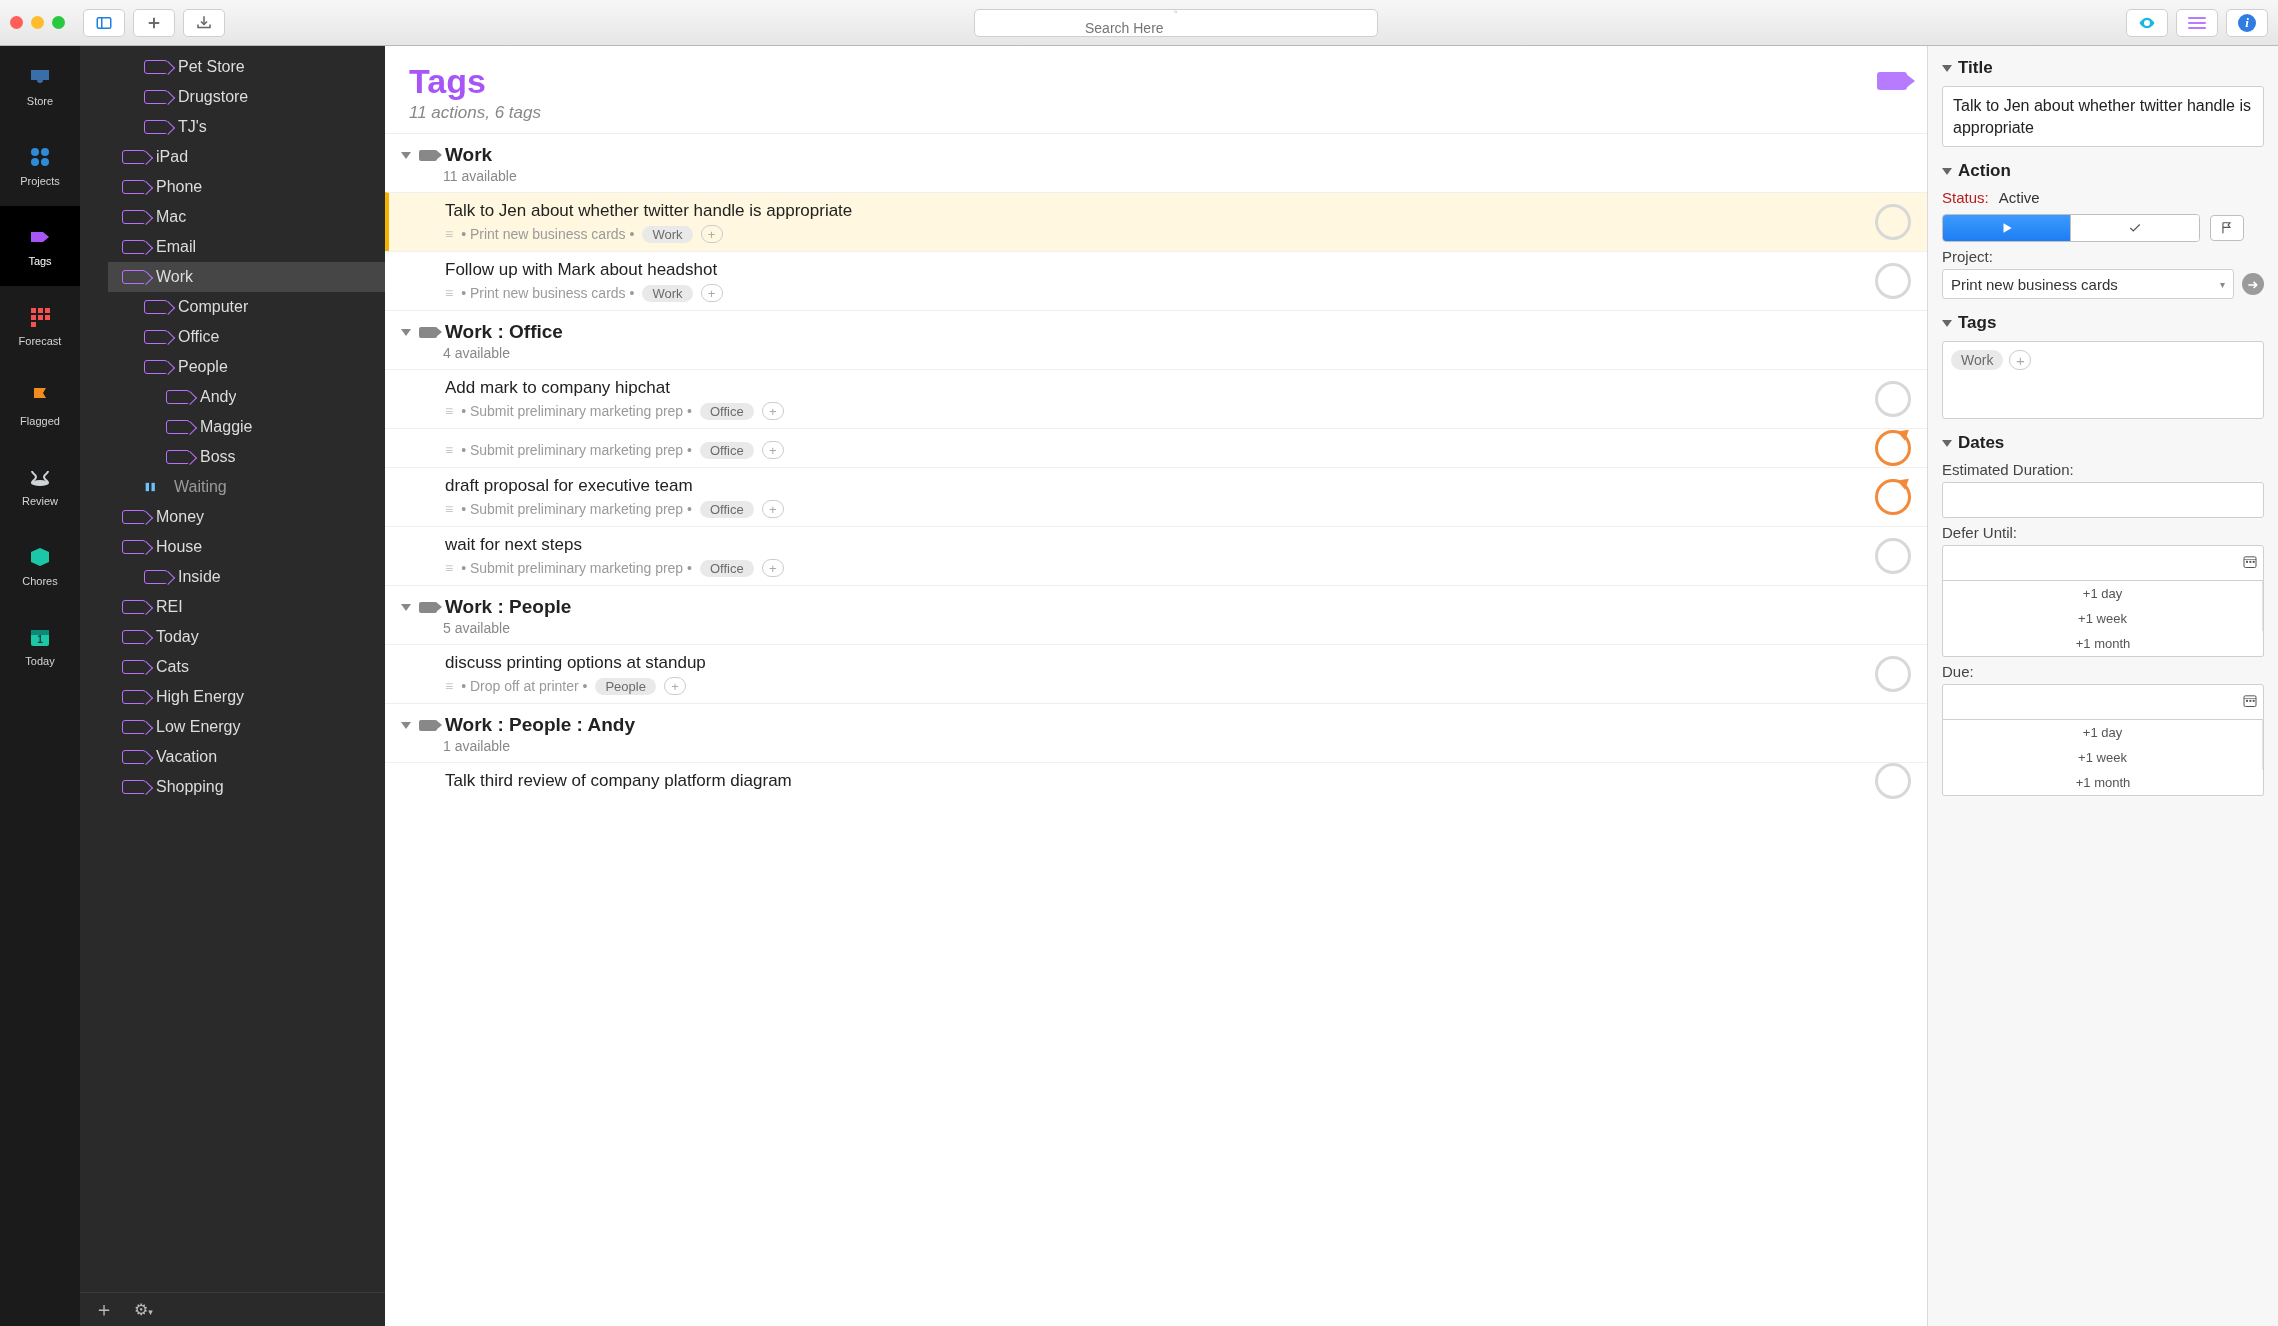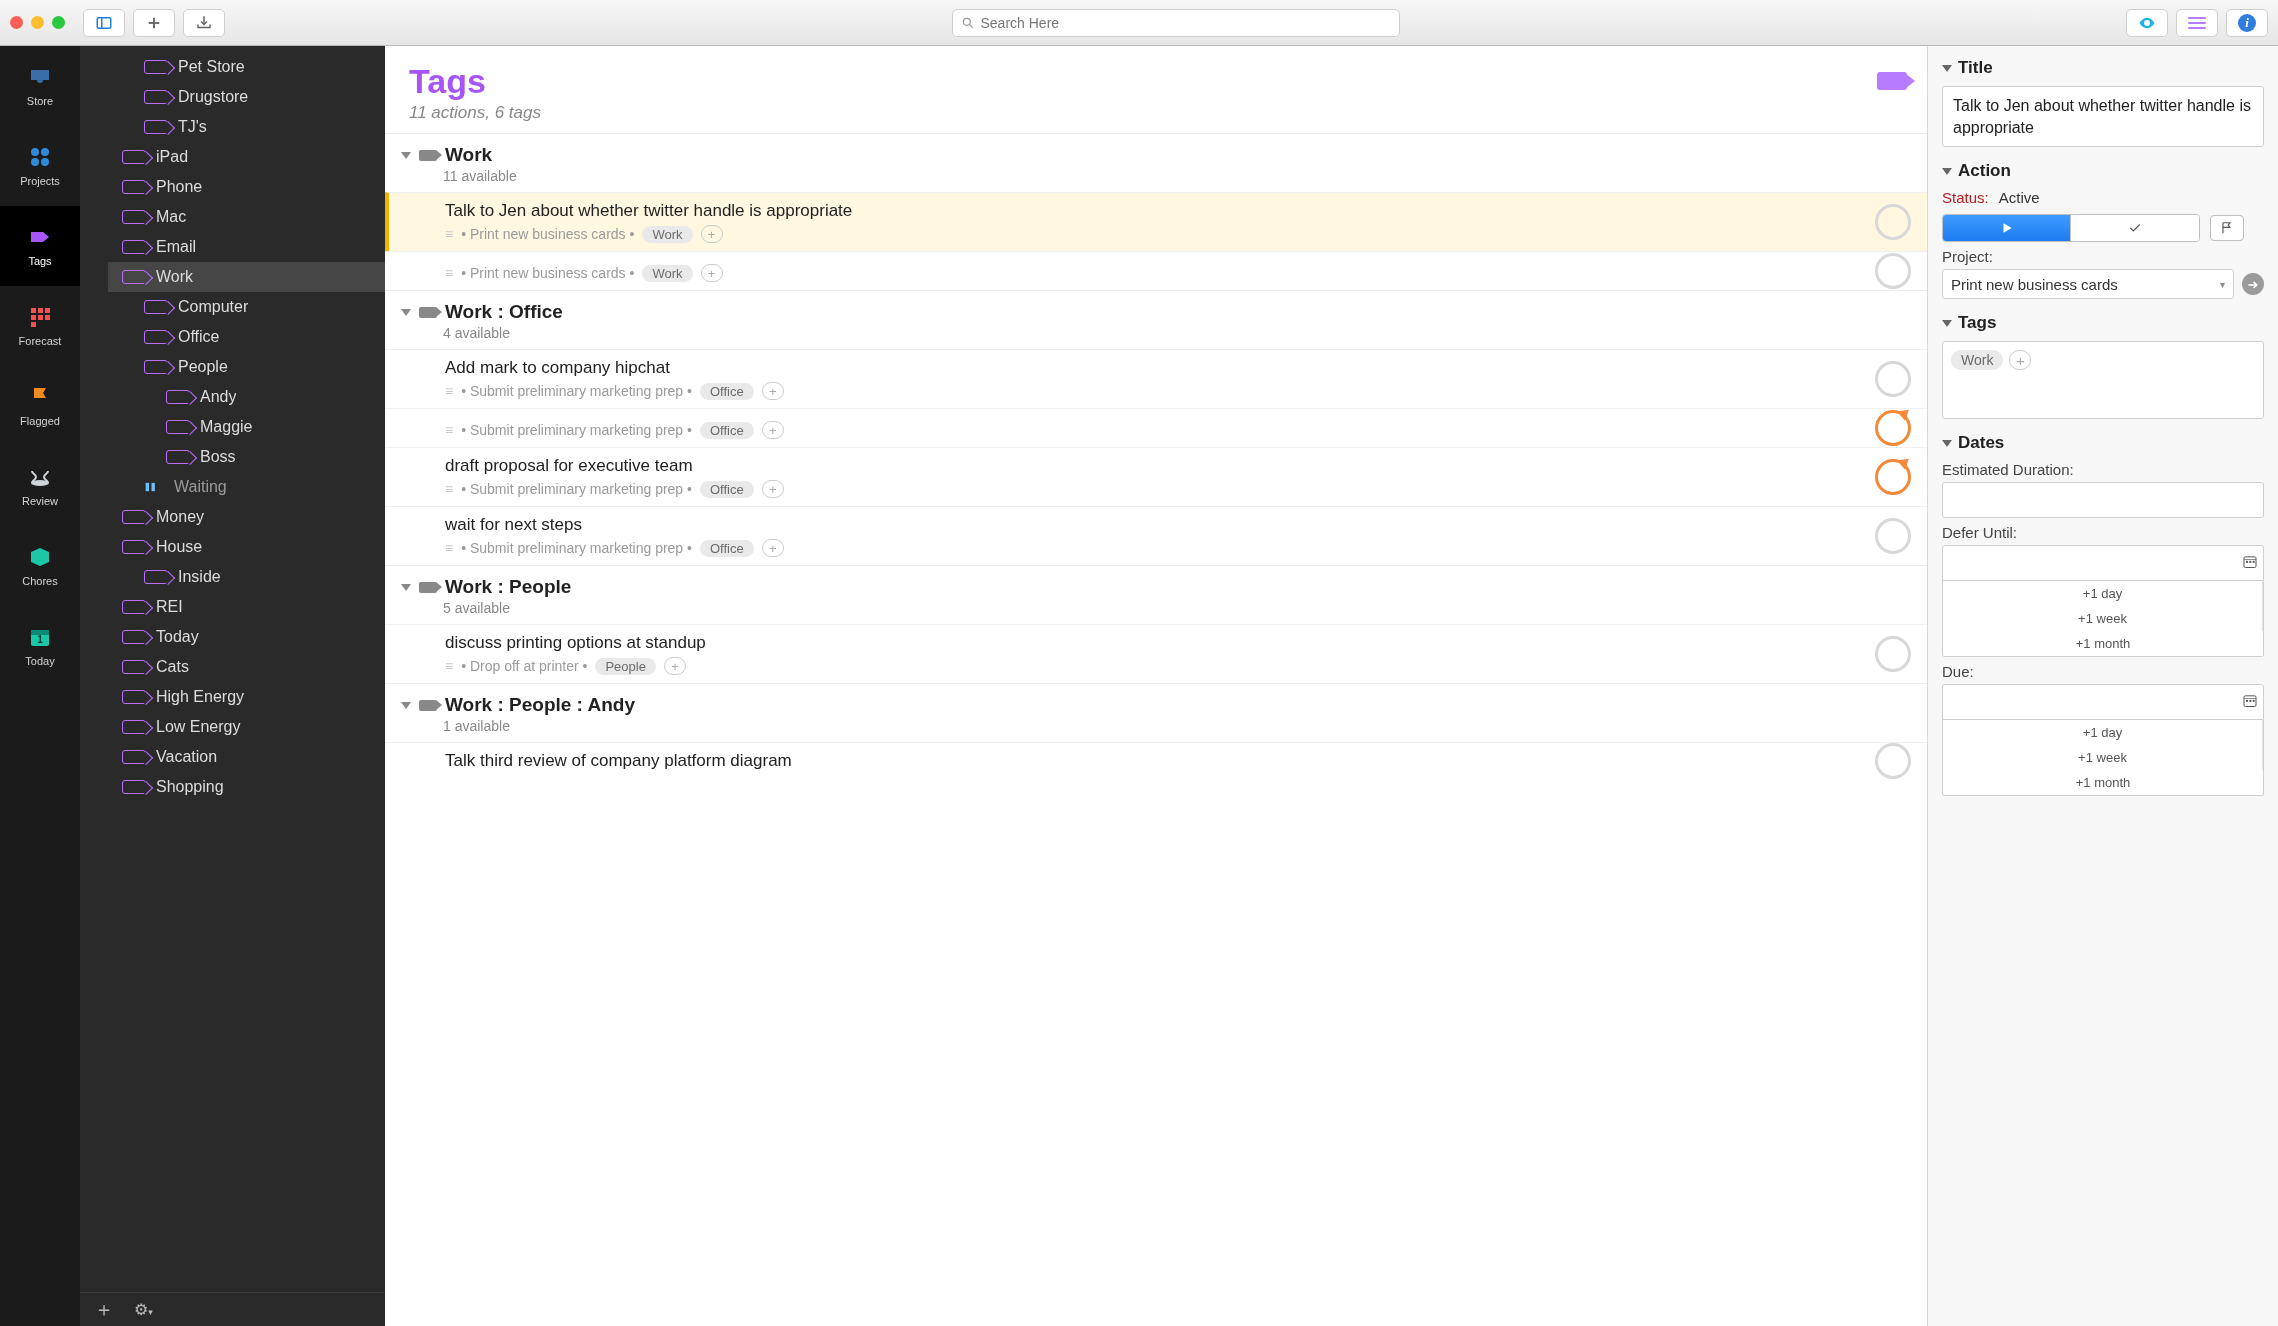--- a/index.html
+++ b/index.html
@@ -7,21 +7,21 @@
 body { display: flex; flex-direction: column; background: #ececec; }
 
 
 .toolbar { height: 46px; display: flex; align-items: center; padding: 0 10px; background: linear-gradient(#f7f7f7,#e6e6e6); border-bottom: 1px solid #b9b9b9; gap: 8px; }
 .traffic { display: flex; gap: 8px; margin-right: 10px; }
 .traffic span { width: 13px; height: 13px; border-radius: 50%; display:block; }
 .tl-red { background:#ff5f57; } .tl-yel { background:#febc2e; } .tl-grn { background:#28c840; }
 .tb-btn { height: 28px; min-width: 42px; background:#fff; border:1px solid #cfcfcf; border-radius:5px; display:flex; align-items:center; justify-content:center; cursor:pointer; }
 .tb-btn svg { width:18px; height:18px; }
 .search-wrap { flex:1; display:flex; justify-content:center; }
-.search { width: 448px; height:28px; border:1px solid #cfcfcf; border-radius:5px; background:#fff; display:flex; align-items:center; padding:0 8px; color:#999; font-size:14px; gap:6px;}
+.search { width: 404px; height:28px; border:1px solid #cfcfcf; border-radius:5px; background:#fff; display:flex; align-items:center; padding:0 8px; color:#999; font-size:14px; gap:6px;flex-direction:column;}
 .search input { border:none; outline:none; flex:1; font-size:14px; color:#333; }
 .tb-right { display:flex; gap:8px; }
 .tb-btn.purple svg, .tb-btn.purple .bars { color:#8b5cf6; }
 .tb-btn.blue svg { color:#2f7de1; }
 .eye { fill:#19b5e6; }
 .bars { display:flex; flex-direction:column; gap:3px;}
 .bars i { width:18px; height:2px; background: currentColor; display:block; border-radius:1px;}
 .info-circ { width:18px; height:18px; border-radius:50%; background:#2f7de1; color:#fff; font-style:italic; font-family:Georgia, serif; font-weight:bold; display:flex; align-items:center; justify-content:center; font-size:13px;}
 
 
@@ -389,20 +389,21 @@
           <div class="title-row">Talk to Jen about whether twitter handle is appropriate</div>
           <div class="meta">
         <span class="hamb">≡</span>
         <span>• Print new business cards •</span>
         <span class="pill">Work</span>
         <span class="add-pill">+</span>
       </div>
           <div class="circle "></div>
         </div>
         <div class="task">
+          <div class="title-row">Follow up with Mark about headshot</div>
           <div class="meta">
         <span class="hamb">≡</span>
         <span>• Print new business cards •</span>
         <span class="pill">Work</span>
         <span class="add-pill">+</span>
       </div>
           <div class="circle "></div>
         </div>
         <div class="section-hdr">
           <div class="row1">

